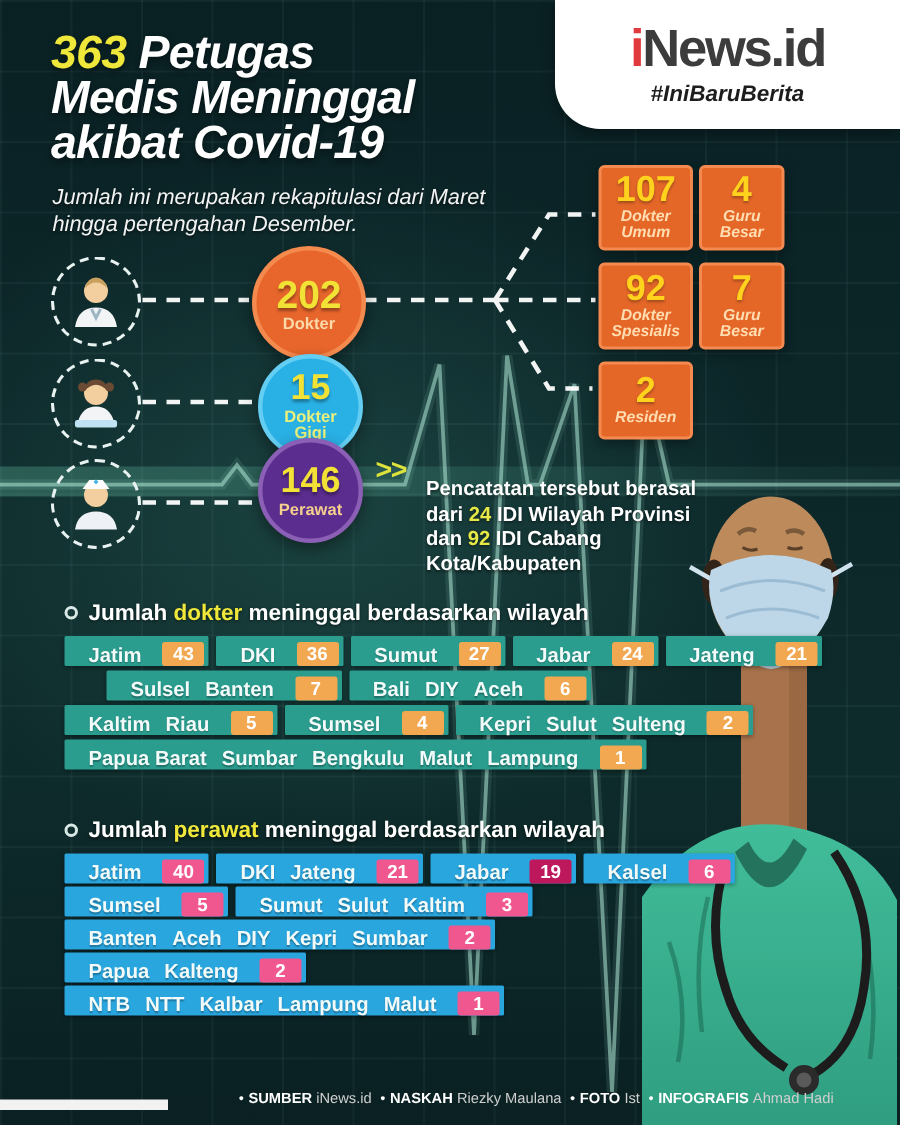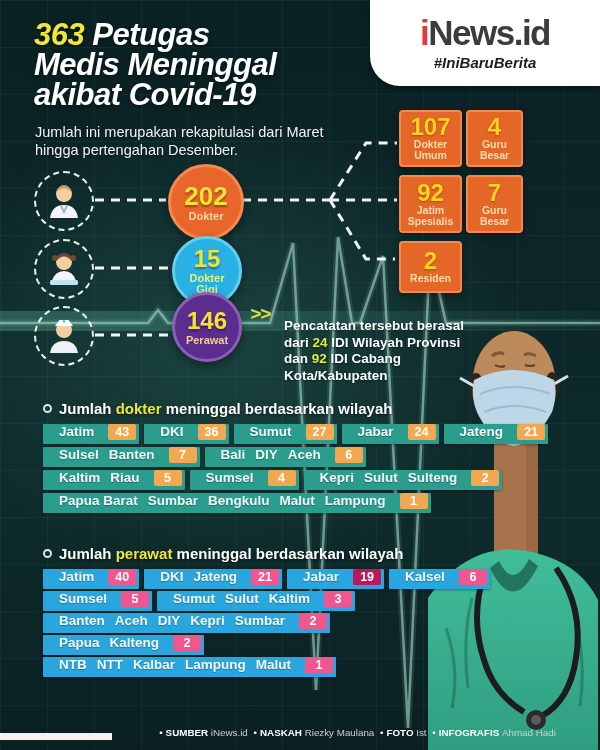--- a/index.html
+++ b/index.html
@@ -31,21 +31,21 @@
   .logo{font-size:35px;font-weight:800;letter-spacing:-1.5px;color:#3c3c3c;line-height:1;}
   .logo .i{color:#e03a3e;}
   .tagline{font-size:15px;font-weight:700;color:#1d1d1d;margin-top:4px;font-style:italic;}
 
   
   .title{position:absolute;left:34px;top:20px;font-style:italic;font-weight:800;
     font-size:31px;line-height:30px;color:#fff;letter-spacing:-0.5px;
     text-shadow:0 2px 4px rgba(0,0,0,.45);white-space:nowrap;}
   .title .hl{color:#efe73a;}
   .subtitle{position:absolute;left:35px;top:124px;font-size:14.5px;line-height:17.5px;
-    color:#f4f4f4;text-shadow:0 1px 2px rgba(0,0,0,.5);}
+    color:#f4f4f4;text-shadow:0 1px 2px rgba(0,0,0,.5);font-style:italic;}
 
   
   .dash-circle{position:absolute;width:56px;height:56px;border:2px dashed #e8f2f0;border-radius:50%;
     display:flex;align-items:center;justify-content:center;}
   #icon-0{left:34px;top:171px;} #icon-1{left:34px;top:239px;} #icon-2{left:34px;top:306px;}
 
   
   .stat{position:absolute;border-radius:50%;display:flex;flex-direction:column;align-items:center;
     justify-content:center;text-align:center;box-shadow:0 4px 10px rgba(0,0,0,.4);}
   #stat-0{left:168px;top:164px;width:70px;height:70px;border:3px solid #f48a4e;}
@@ -59,40 +59,40 @@
   
   .box{position:absolute;background:#e56728;border:2px solid #f58a50;border-radius:4px;
     display:flex;flex-direction:column;align-items:center;justify-content:center;text-align:center;
     box-shadow:0 3px 7px rgba(0,0,0,.35);box-sizing:border-box;}
   #box-0{left:399px;top:110px;width:63px;height:57px;}
   #box-1{left:466px;top:110px;width:57px;height:57px;}
   #box-2{left:399px;top:175px;width:63px;height:58px;}
   #box-3{left:466px;top:175px;width:57px;height:58px;}
   #box-4{left:399px;top:241px;width:63px;height:52px;}
   .box .v{font-size:24px;font-weight:800;color:#ffd21e;line-height:21px;text-shadow:0 1px 2px rgba(0,0,0,.3);}
-  .box .l{font-size:10.5px;font-weight:700;color:#ffddb0;line-height:11px;margin-top:2px;}
+  .box .l{font-size:10.5px;font-weight:700;color:#ffddb0;line-height:11px;margin-top:2px;font-style:italic;}
 
   
   .note-marker{position:absolute;left:250px;top:303px;font-size:19px;font-weight:800;font-style:italic;
     color:#dde23c;letter-spacing:-1px;}
   .note{position:absolute;left:284px;top:302px;width:192px;font-size:13.5px;font-weight:700;
     line-height:16.5px;color:#fff;text-shadow:0 1px 2px rgba(0,0,0,.55);margin-top:16px;}
   .note .hl{color:#e6e845;}
 
   
   .section{position:absolute;left:43px;}
   #section-0{top:400px;} #section-1{top:545px;}
   .sec-head{display:flex;align-items:center;gap:7px;font-size:15px;font-weight:700;color:#fff;
     text-shadow:0 1px 2px rgba(0,0,0,.55);}
   .bullet{width:9px;height:9px;border:2px solid #d7e8e5;border-radius:50%;box-sizing:border-box;flex:none;}
   .sec-head .hl{color:#efe73a;}
   .rows{margin-top:7px;}
   .row{display:flex;gap:5px;margin-bottom:3px;}
   #section-1 .row{margin-bottom:2px;}
-  .seg{display:flex;align-items:flex-start;height:20px;padding:0 2px;border-radius:1px;min-width:80px;
+  .seg{display:flex;align-items:flex-end;height:20px;padding:0 2px;border-radius:1px;min-width:80px;
     box-shadow:0 1px 3px rgba(0,0,0,.35);box-sizing:border-box;}
   .names{flex:1;display:flex;justify-content:space-between;padding:0 9px;}
   .rname{margin:0 5px;font-size:13.5px;font-weight:700;color:#f2fbf9;white-space:nowrap;
     text-shadow:0 1px 1px rgba(0,0,0,.3);}
   .badge{min-width:22px;height:16px;padding:0 3px;margin-right:1px;border-radius:2px;flex:none;
     display:flex;align-items:center;justify-content:center;font-size:12.5px;font-weight:700;color:#fff;}
 
   
   .footer-bar{position:absolute;left:0;top:733px;width:112px;height:7px;background:#f2f2f2;}
   .credits{position:absolute;left:114px;right:2px;top:727px;font-size:9.8px;color:#cfcfcf;
@@ -212,21 +212,21 @@
   <div class="box" id="box-0">
     <div class="v">107</div>
     <div class="l">Dokter Umum</div>
   </div>
   <div class="box" id="box-1">
     <div class="v">4</div>
     <div class="l">Guru Besar</div>
   </div>
   <div class="box" id="box-2">
     <div class="v">92</div>
-    <div class="l">Jatim Spesialis</div>
+    <div class="l">Dokter Spesialis</div>
   </div>
   <div class="box" id="box-3">
     <div class="v">7</div>
     <div class="l">Guru Besar</div>
   </div>
   <div class="box" id="box-4">
     <div class="v">2</div>
     <div class="l">Residen</div>
   </div>
 
@@ -265,21 +265,21 @@
             <span class="badge" style="background: rgb(242, 168, 81);">24</span>
           </div>
           <div class="seg" style="background: rgb(42, 157, 143);">
             <div class="names">
               <span class="rname">Jateng</span>
             </div>
             <span class="badge" style="background: rgb(242, 168, 81);">21</span>
           </div>
         </div>
         <div class="row">
-          <div class="seg" style="background: rgb(42, 157, 143);">
+          <div class="seg" style="background: rgb(42, 157, 143); margin-left: 28px;">
             <div class="names">
               <span class="rname">Sulsel</span>
               <span class="rname">Banten</span>
             </div>
             <span class="badge" style="background: rgb(242, 168, 81);">7</span>
           </div>
           <div class="seg" style="background: rgb(42, 157, 143);">
             <div class="names">
               <span class="rname">Bali</span>
               <span class="rname">DIY</span>

